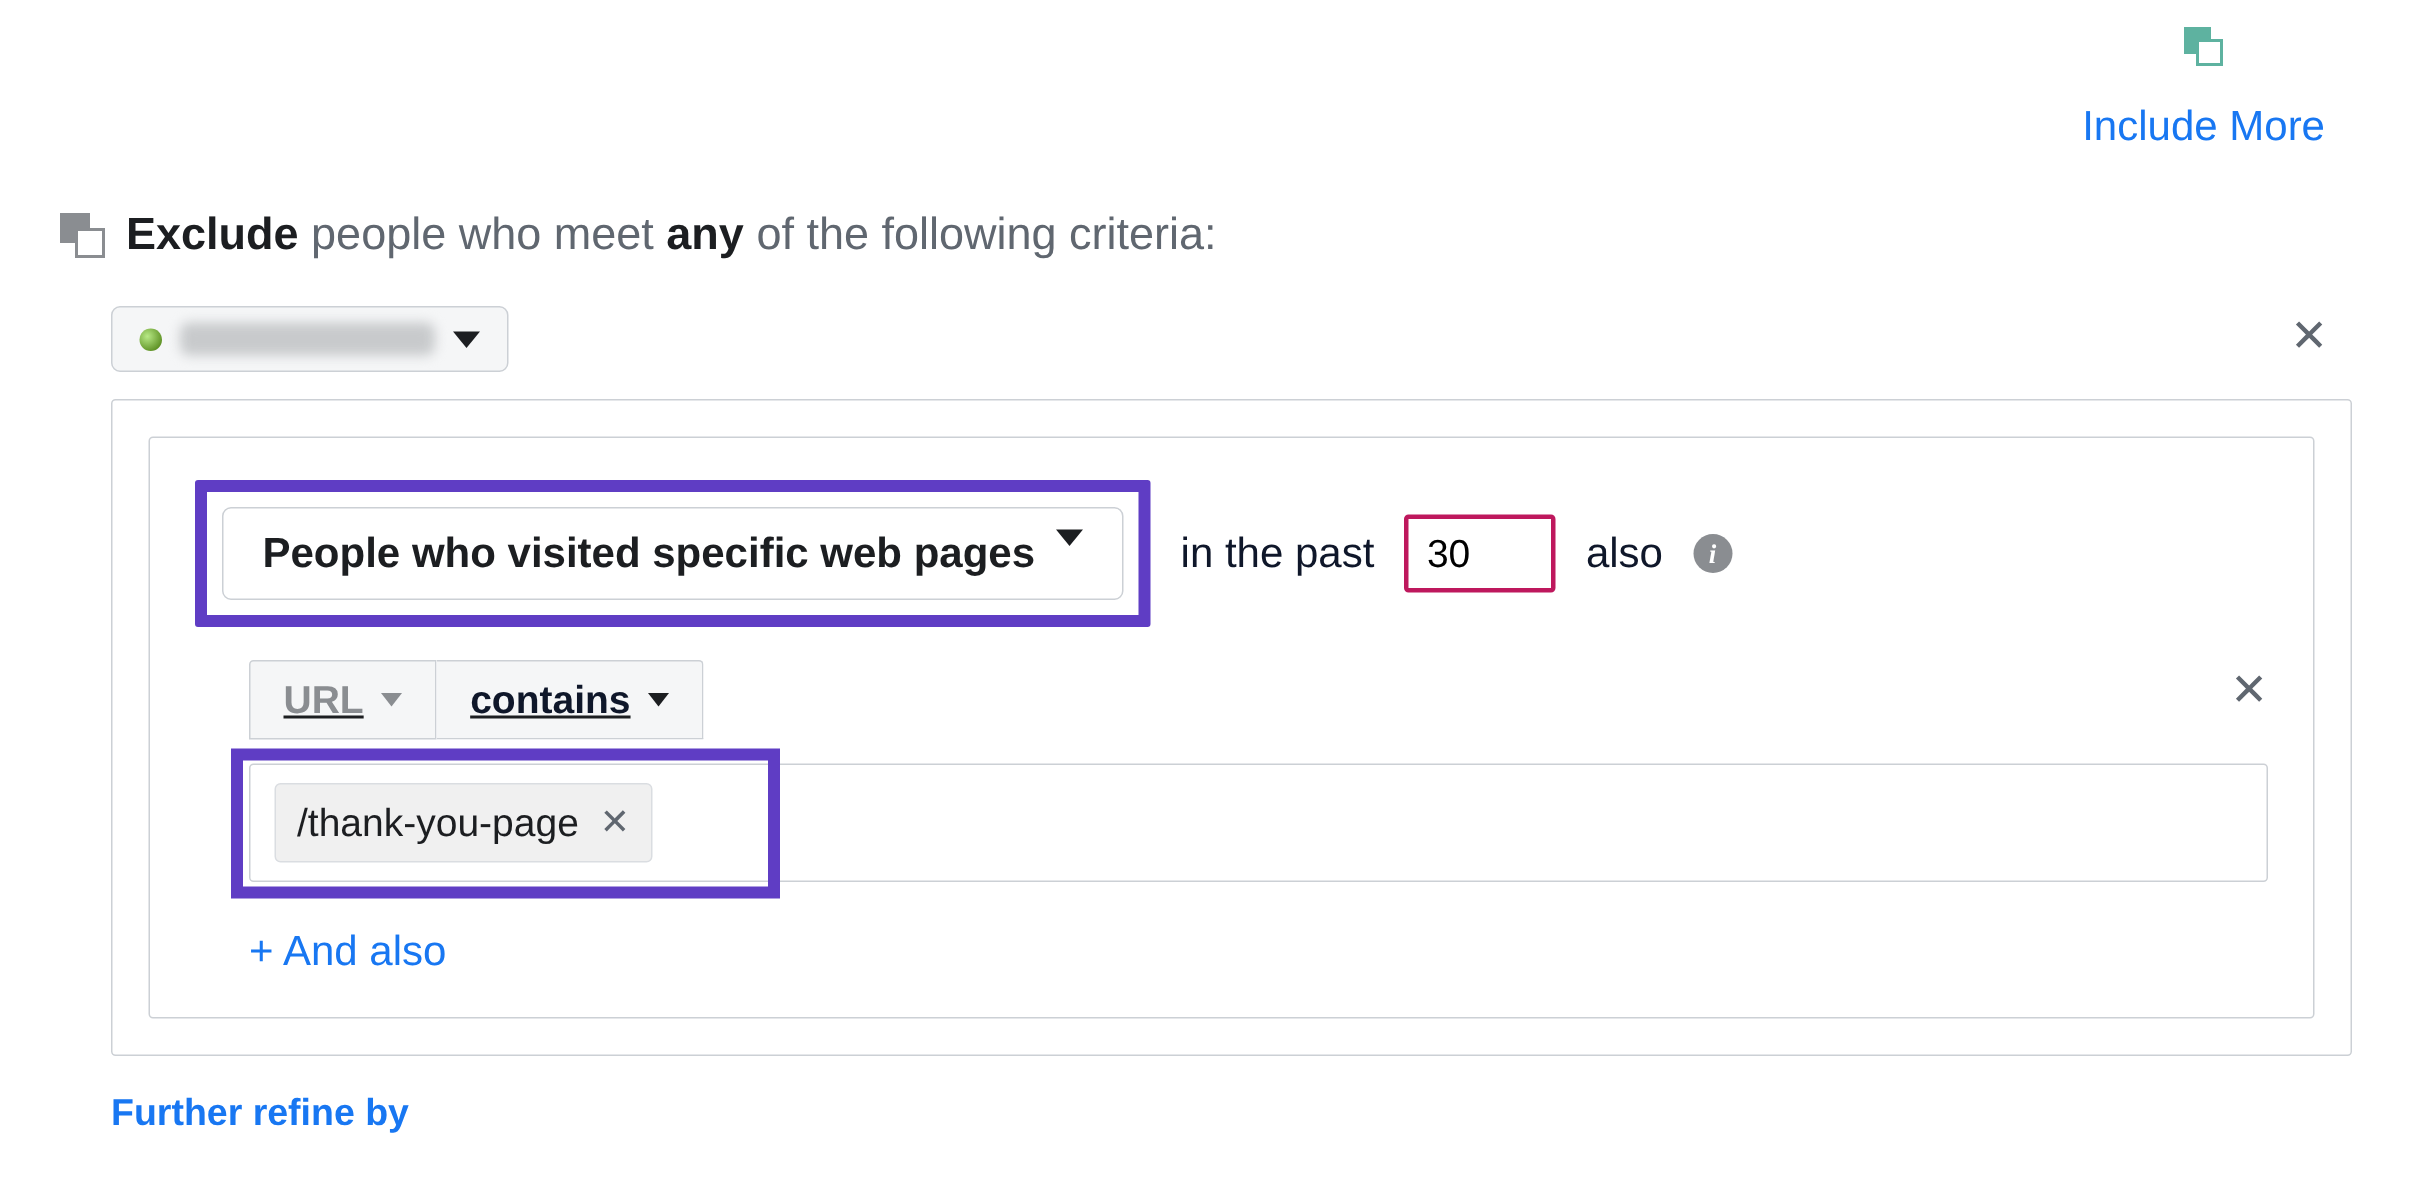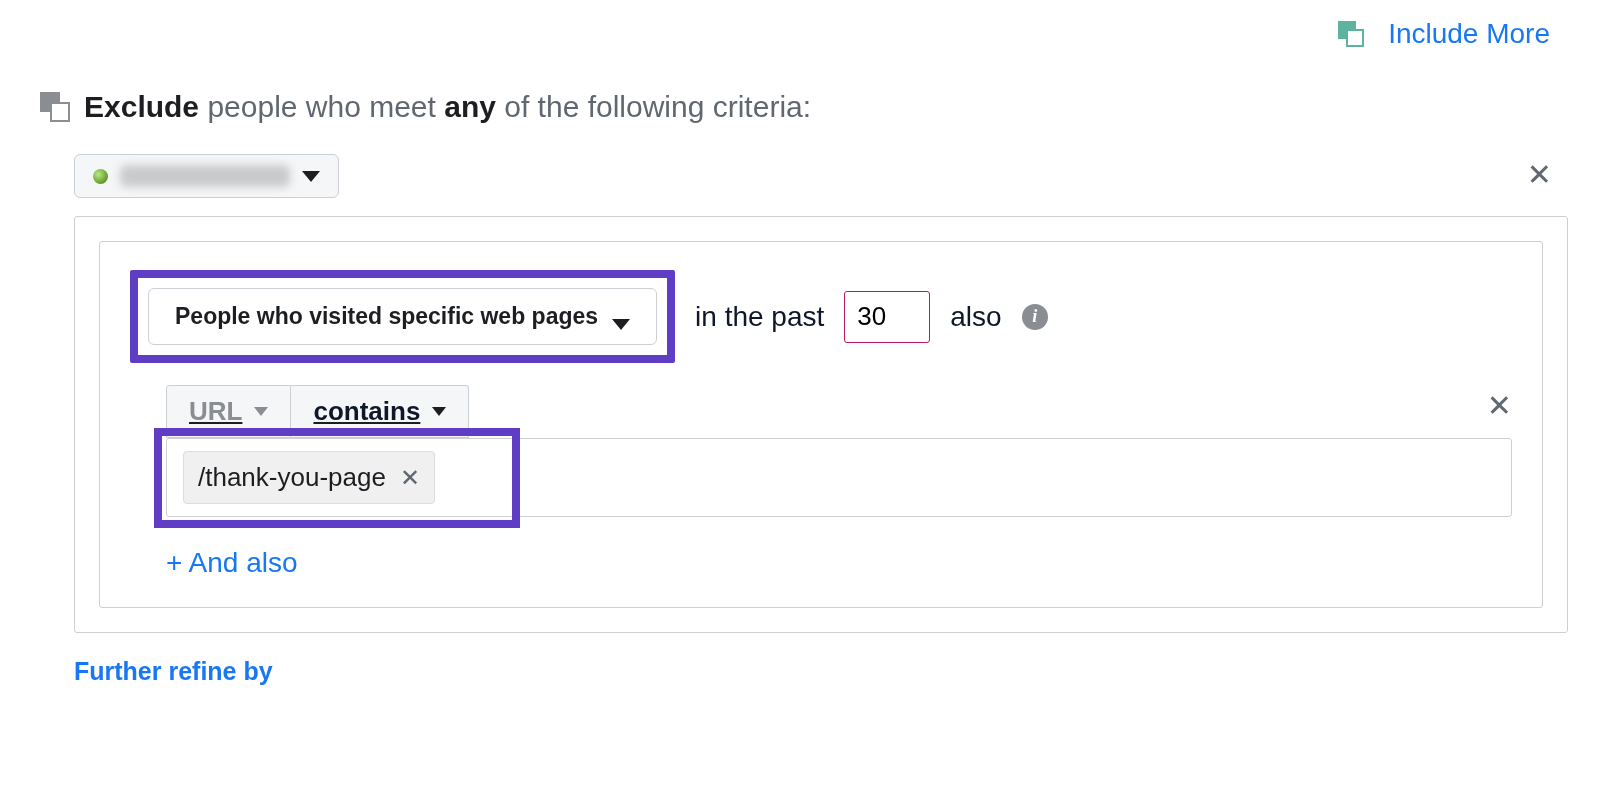--- a/index.html
+++ b/index.html
@@ -21,20 +21,21 @@
     padding-right: 18px;
     margin-bottom: 40px;
   }
   .toplink {
     display: flex;
     align-items: center;
     gap: 24px;
     color: #1877f2;
     font-size: 28px;
     cursor: pointer;
+    flex-direction: column;
   }
   .stack-icon {
     width: 26px; height: 26px; position: relative;
   }
   .stack-icon .sq {
     position: absolute; width: 18px; height: 18px; border: 2px solid #5eb2a0;
     background: #fff;
   }
   .stack-icon .sq.a { left: 0; top: 0; background: #5eb2a0; border-color:#5eb2a0; z-index:1;}
   .stack-icon .sq.b { left: 8px; top: 8px; background:#fff; border-color:#5eb2a0; z-index:2;}
@@ -84,28 +85,28 @@
     border:1px solid #ccd0d5; border-radius:3px; padding:28px 30px 28px 30px;
     position:relative; margin-top:0;
   }
   .row1 {
     display:flex; align-items:center; gap:20px; margin-bottom:22px;
   }
   .highlight {
     border:8px solid #5f3dc4; border-radius:2px; padding:10px 10px;
   }
   .dd {
-    display:inline-flex; align-items:flex-end; gap:14px;
+    display:inline-flex; align-items:flex-start; gap:14px;
     border:1px solid #ccd0d5; border-radius:6px;
     padding:14px 26px; background:#fff; cursor:pointer;
-    font-size:23px; font-weight:600; color:#1c1e21;
+    font-size:28px; font-weight:600; color:#1c1e21;
   }
   .plain-text { font-size:28px; color:#0f172a; }
   .num-input {
-    width:86px; height:52px; border:1px solid #be185d; border-radius:3px;
+    width:101px; height:52px; border:3px solid #be185d; border-radius:3px;
     font-size:26px; padding:0 12px; text-align:left;
   }
   .info-icon {
     width:26px;height:26px;border-radius:50%;background:#8a8d91;color:#fff;
     display:inline-flex;align-items:center;justify-content:center;font-size:18px;font-weight:700;font-family:Georgia,serif;font-style:italic;
     cursor:pointer;
   }
 
   .filterbar {
     display:flex; align-items:stretch; margin-left:36px; margin-bottom:0;text-decoration:underline;
@@ -208,21 +209,21 @@
               <span>URL</span>
               <span class="caret sm" style="border-top-color:#8a8d91;"></span>
             </div>
             <div class="seg second">
               <span>contains</span>
               <span class="caret sm"></span>
             </div>
           </div>
           <span class="close-x" style="position:absolute;right:0;top:6px;">✕</span>
 
-          <div class="chip-area" style="margin-top:0;">
+          <div class="chip-area" style="margin-top:16px;">
             <div class="chipline chip-inner">
               <span class="chip">
                 <span>/thank-you-page</span>
                 <span class="x">✕</span>
               </span>
             </div>
             <span class="chip-box-overlay"></span>
           </div>
         </div>
 

